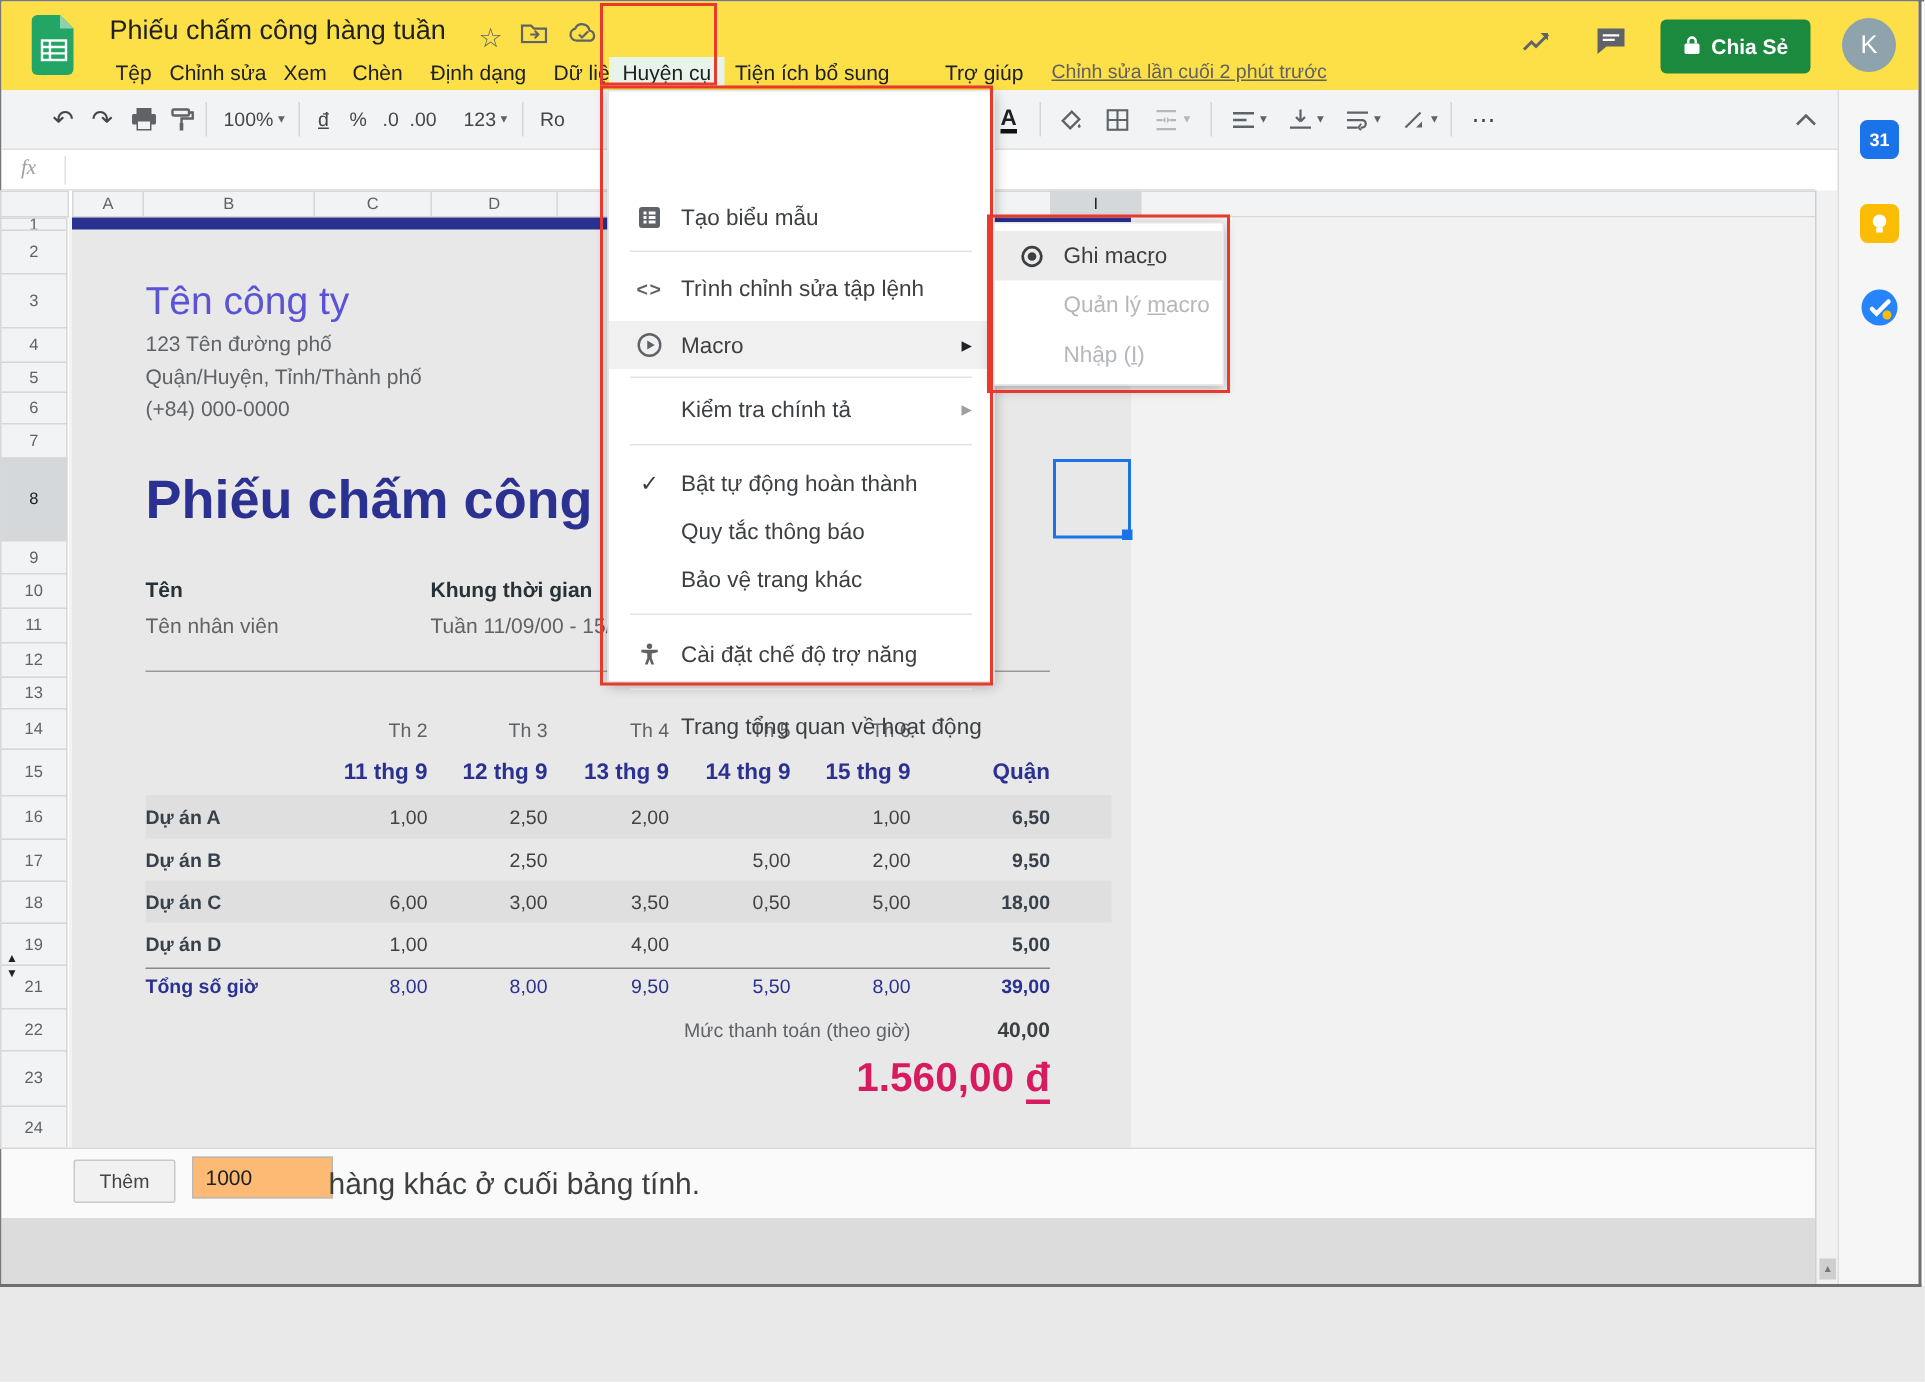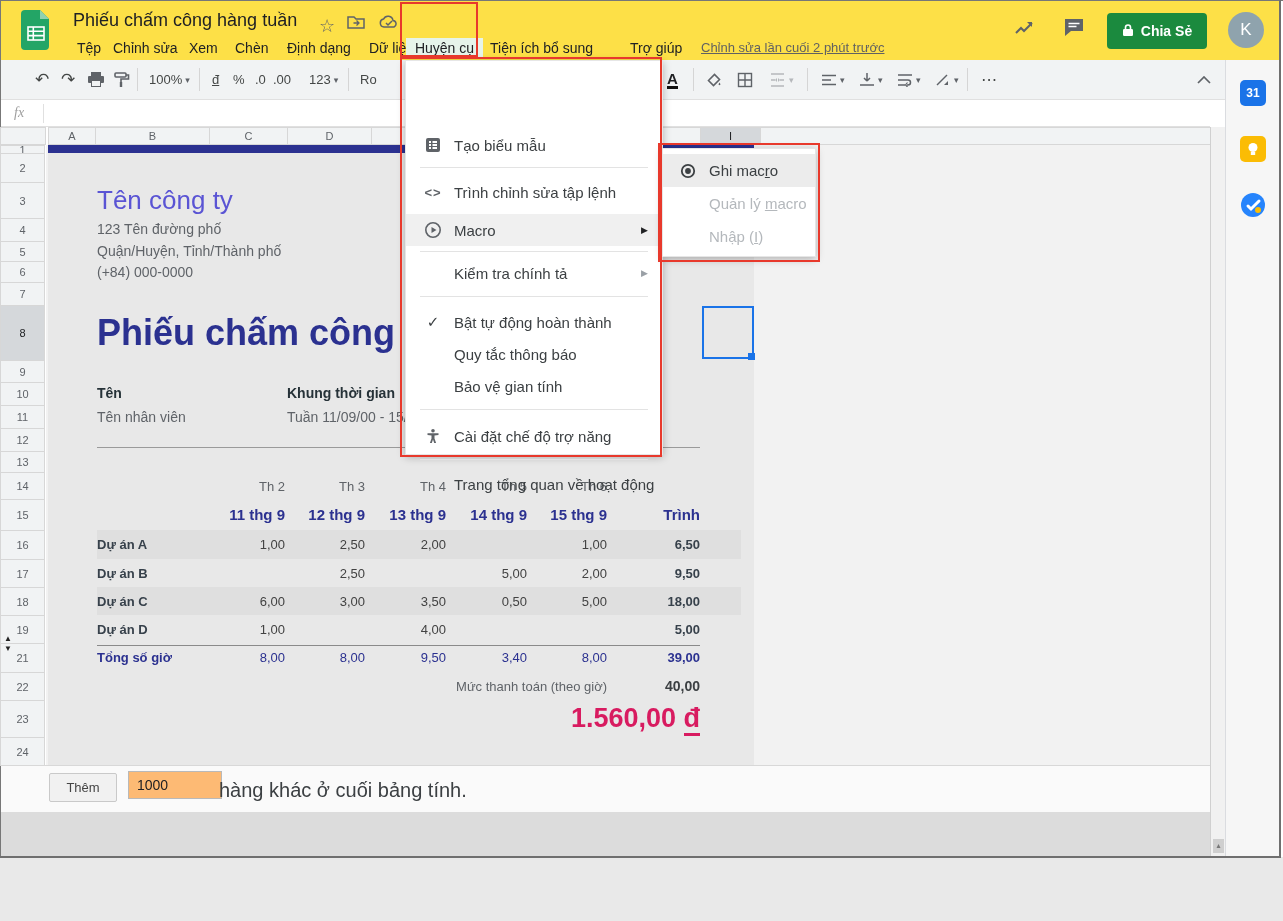--- a/index.html
+++ b/index.html
@@ -303,21 +303,21 @@
       <div class="cellv" style="left: 205px; top: 479px; color: rgb(95, 99, 104);">Th 2</div>
       <div class="cellv" style="left: 285px; top: 479px; color: rgb(95, 99, 104);">Th 3</div>
       <div class="cellv" style="left: 366px; top: 479px; color: rgb(95, 99, 104);">Th 4</div>
       <div class="cellv" style="left: 447px; top: 479px; color: rgb(95, 99, 104);">Th 5</div>
       <div class="cellv" style="left: 527px; top: 479px; color: rgb(95, 99, 104);">Th 6</div>
       <div class="cellv" style="left: 205px; top: 506px; font-size: 15px; font-weight: bold; color: var(--navy);">11 thg 9</div>
       <div class="cellv" style="left: 285px; top: 506px; font-size: 15px; font-weight: bold; color: var(--navy);">12 thg 9</div>
       <div class="cellv" style="left: 366px; top: 506px; font-size: 15px; font-weight: bold; color: var(--navy);">13 thg 9</div>
       <div class="cellv" style="left: 447px; top: 506px; font-size: 15px; font-weight: bold; color: var(--navy);">14 thg 9</div>
       <div class="cellv" style="left: 527px; top: 506px; font-size: 15px; font-weight: bold; color: var(--navy);">15 thg 9</div>
-      <div class="cellv" style="left: 620px; top: 506px; font-size: 15px; font-weight: bold; color: var(--navy);">Trình</div>
+      <div class="cellv" style="left: 620px; top: 506px; font-size: 15px; font-weight: bold; color: var(--navy);">Quận</div>
       <div class="band" style="top: 530px; height: 29px;"></div>
       <div class="rowlabel" style="top: 537px;">Dự án A</div>
       <div class="cellv" style="left: 205px; top: 537px;">1,00</div>
       <div class="cellv" style="left: 285px; top: 537px;">2,50</div>
       <div class="cellv" style="left: 366px; top: 537px;">2,00</div>
       <div class="cellv" style="left: 527px; top: 537px;">1,00</div>
       <div class="cellv" style="left: 620px; top: 537px; font-weight: bold; color: rgb(55, 65, 75);">6,50</div>
       <div class="rowlabel" style="top: 566px;">Dự án B</div>
       <div class="cellv" style="left: 285px; top: 566px;">2,50</div>
       <div class="cellv" style="left: 447px; top: 566px;">5,00</div>
@@ -332,21 +332,21 @@
       <div class="cellv" style="left: 527px; top: 594px;">5,00</div>
       <div class="cellv" style="left: 620px; top: 594px; font-weight: bold; color: rgb(55, 65, 75);">18,00</div>
       <div class="rowlabel" style="top: 622px;">Dự án D</div>
       <div class="cellv" style="left: 205px; top: 622px;">1,00</div>
       <div class="cellv" style="left: 366px; top: 622px;">4,00</div>
       <div class="cellv" style="left: 620px; top: 622px; font-weight: bold; color: rgb(55, 65, 75);">5,00</div>
       <div class="rowlabel" style="top: 650px; color: var(--navy);">Tổng số giờ</div>
       <div class="cellv" style="left: 205px; top: 650px; color: var(--navy);">8,00</div>
       <div class="cellv" style="left: 285px; top: 650px; color: var(--navy);">8,00</div>
       <div class="cellv" style="left: 366px; top: 650px; color: var(--navy);">9,50</div>
-      <div class="cellv" style="left: 447px; top: 650px; color: var(--navy);">3,40</div>
+      <div class="cellv" style="left: 447px; top: 650px; color: var(--navy);">5,50</div>
       <div class="cellv" style="left: 527px; top: 650px; color: var(--navy);">8,00</div>
       <div class="cellv" style="left: 620px; top: 650px; font-weight: bold; color: var(--navy);">39,00</div>
     </div>
 
   <div class="hline" style="top:645px;background:#8a8a8a;"></div>
   <div class="abs" style="left:340px;top:679px;width:267px;font-size:13px;color:#5f6368;text-align:right;">Mức thanh toán (theo giờ)</div>
   <div class="abs" style="left:620px;top:678px;width:80px;font-size:14px;font-weight:bold;color:#3c4043;text-align:right;">40,00</div>
   <div class="abs" style="left:400px;top:703px;width:300px;font-size:27px;font-weight:bold;color:var(--pink);text-align:right;">
     <span>1.560,00</span>
     <span style="border-bottom:3px solid var(--pink);">đ</span>
@@ -425,21 +425,21 @@
           <span class="checkic">✓</span>
         </span>
         <span class="mi-label">Bật tự động hoàn thành</span>
       </div>
       <div class="menu-item" style="top: 277px;">
         <span class="mi-icon"></span>
         <span class="mi-label">Quy tắc thông báo</span>
       </div>
       <div class="menu-item" style="top: 309px;">
         <span class="mi-icon"></span>
-        <span class="mi-label">Bảo vệ gian tính</span>
+        <span class="mi-label">Bảo vệ trang khác</span>
       </div>
       <div class="menu-item" style="top: 359px;">
         <span class="mi-icon">
           <svg width="16" height="16">
             <circle cx="8" cy="2.8" r="1.8" fill="#5f6368"></circle>
             <path d="M2.5 5.2h11v1.7l-4 .7v3l1.6 4.4h-1.9L8 11.6 6.8 15H4.9l1.6-4.4v-3l-4-.7z" fill="#5f6368"></path>
           </svg>
         </span>
         <span class="mi-label">Cài đặt chế độ trợ năng</span>
       </div>

